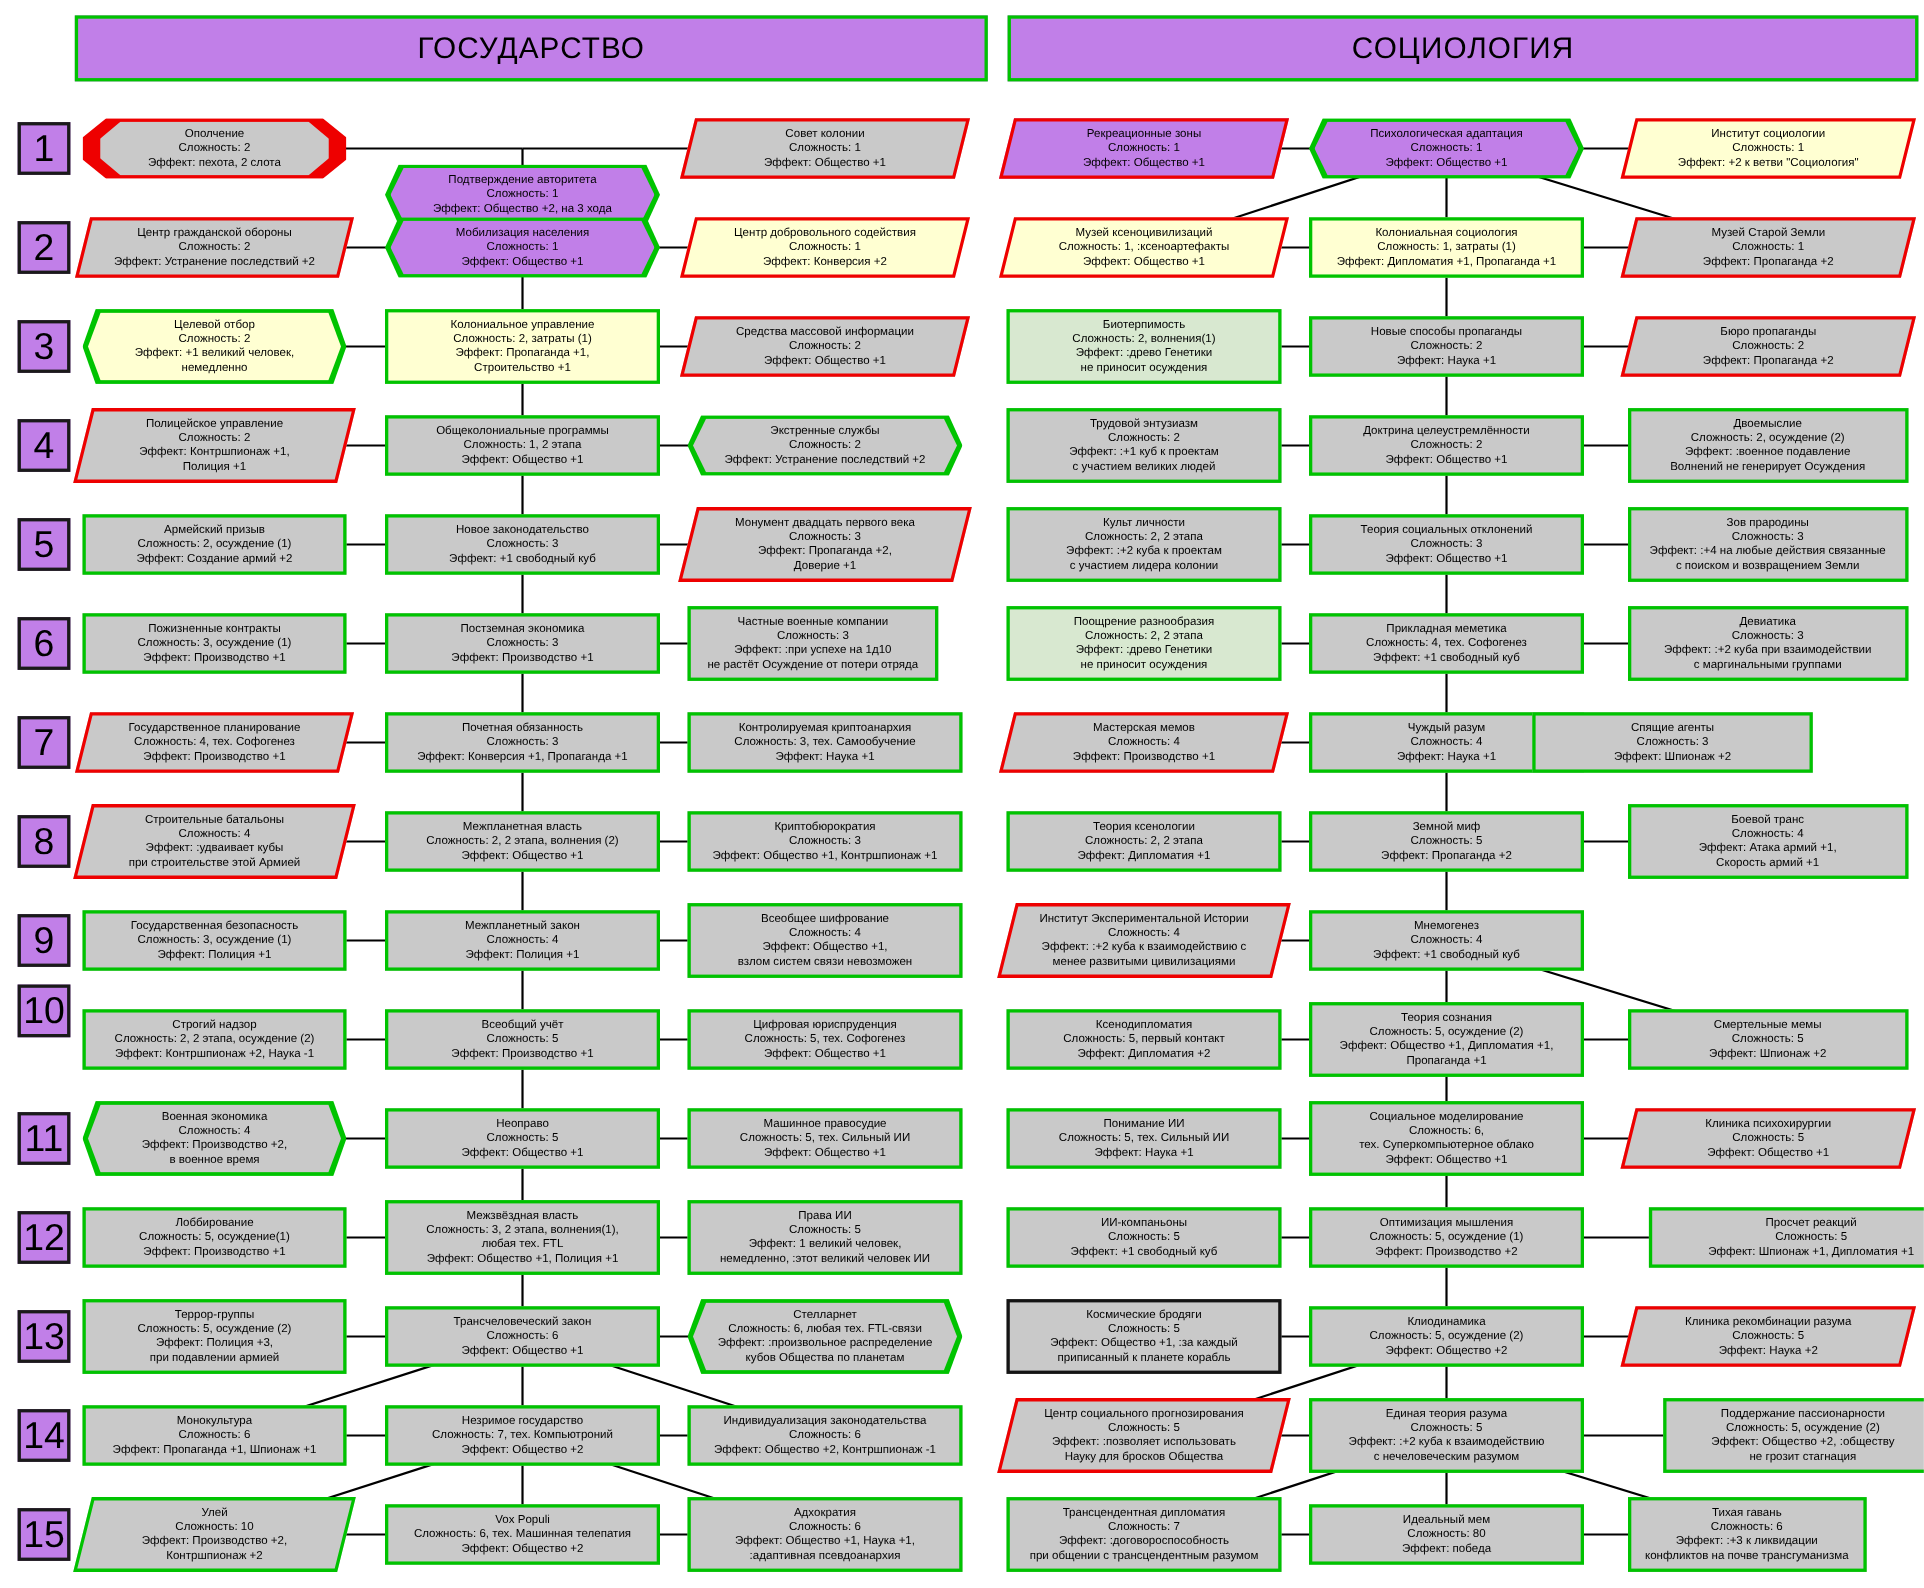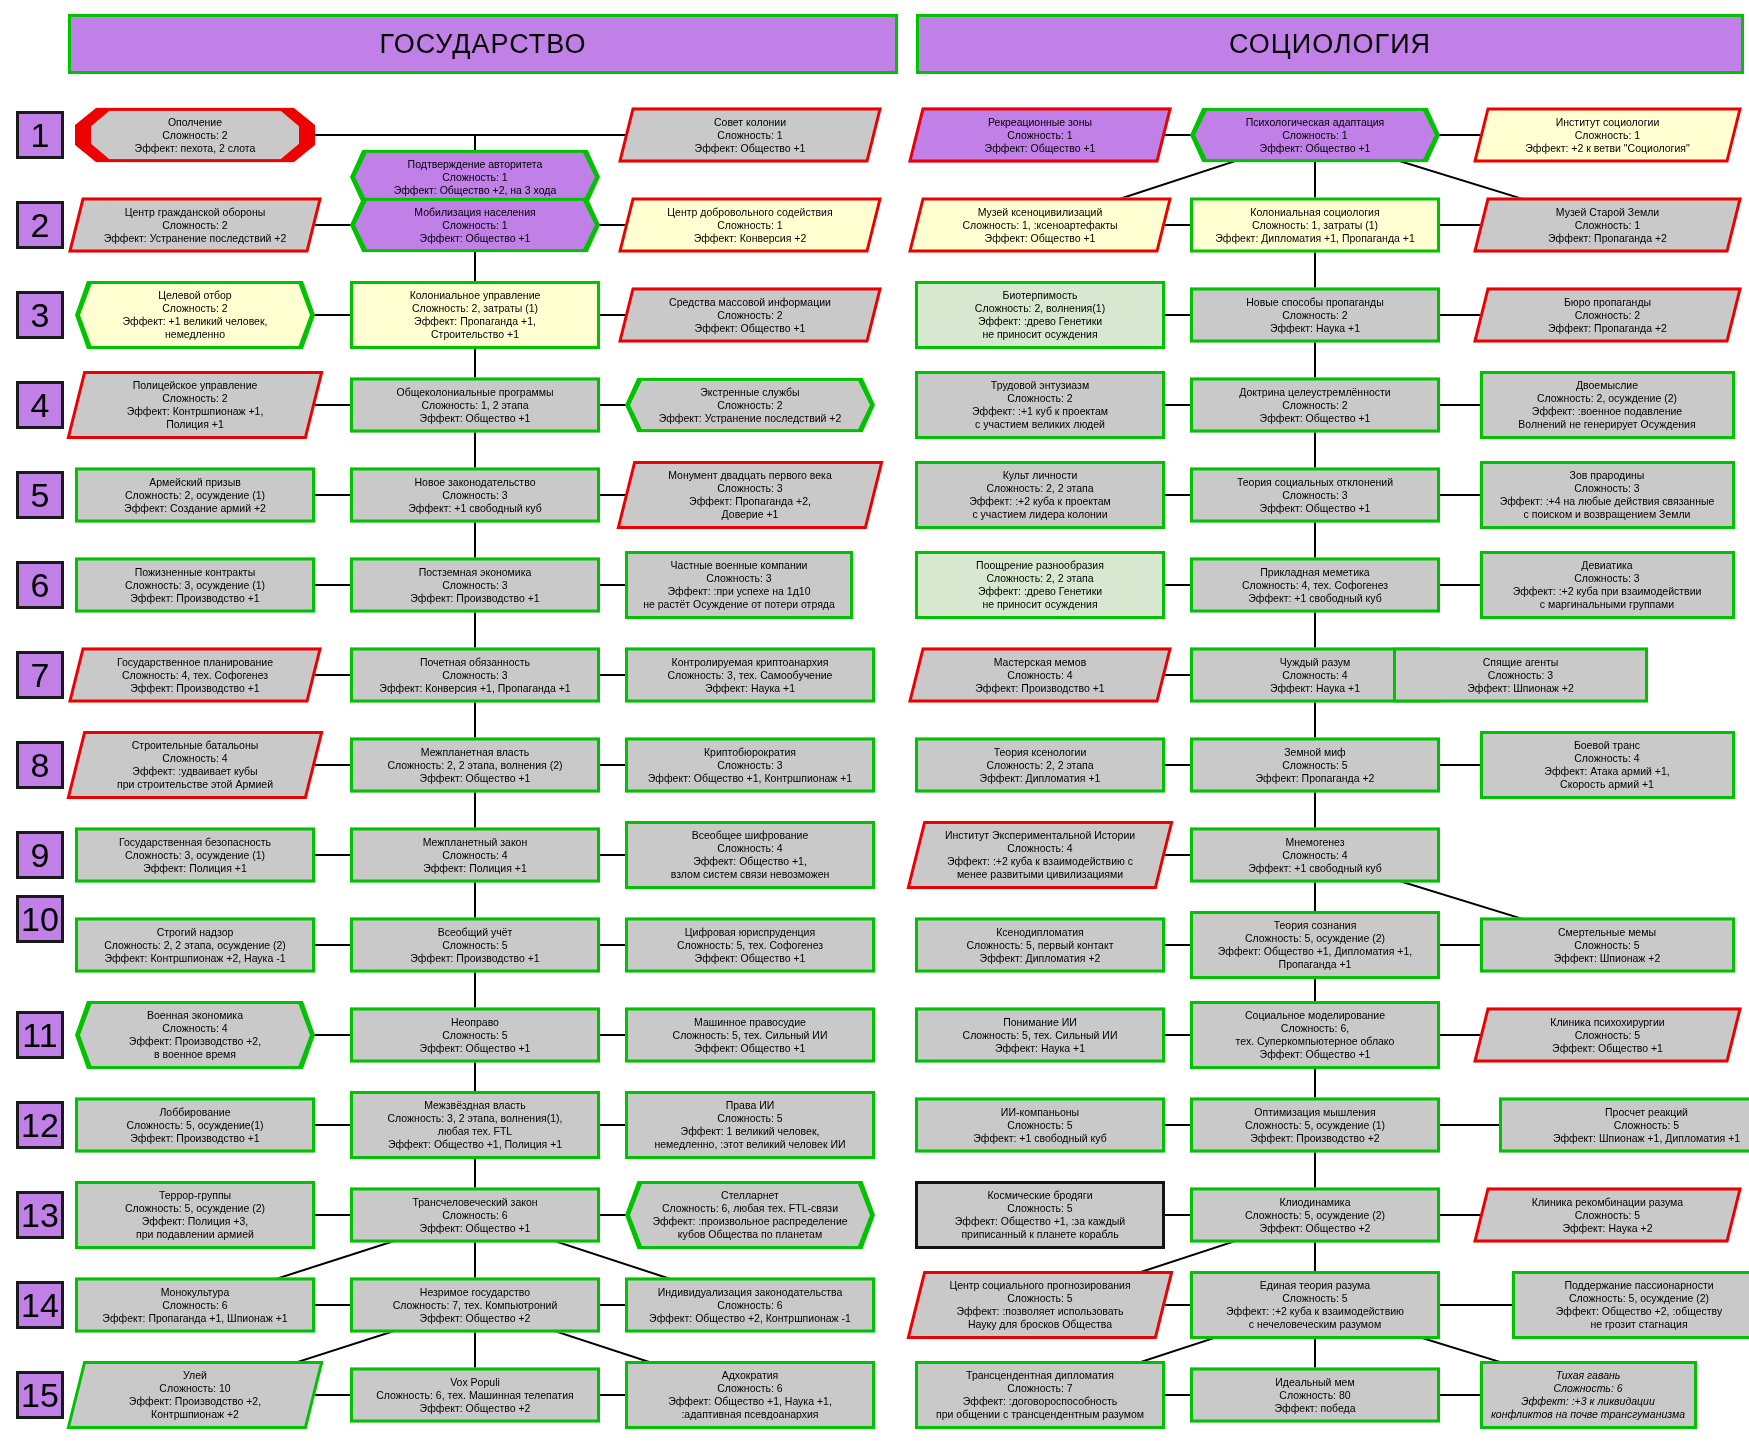--- a/index.html
+++ b/index.html
@@ -819,21 +819,21 @@
         <div class="nline">при общении с трансцендентным разумом</div>
       </div>
     </div>
     <div class="node rect b-green f-gray" style="left: 1190px; top: 1395px; width: 250px;">
       <div class="node-inner">
         <div class="nline ntitle">Идеальный мем</div>
         <div class="nline">Сложность: 80</div>
         <div class="nline">Эффект: победа</div>
       </div>
     </div>
-    <div class="node rect b-green f-gray" style="left: 1479.5px; top: 1395px; width: 217px; font-style: italic;">
+    <div class="node rect b-green f-gray" style="left: 1479.5px; top: 1395px; width: 217px;">
       <div class="node-inner">
         <div class="nline ntitle">Тихая гавань</div>
         <div class="nline">Сложность: 6</div>
         <div class="nline">Эффект: :+3 к ликвидации</div>
         <div class="nline">конфликтов на почве трансгуманизма</div>
       </div>
     </div>
   </div>
 
 </body></html>

